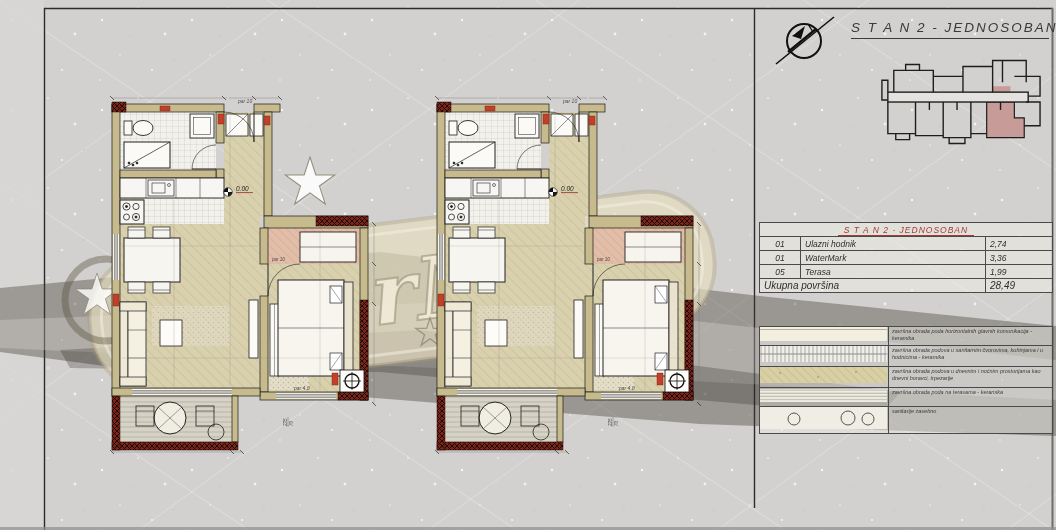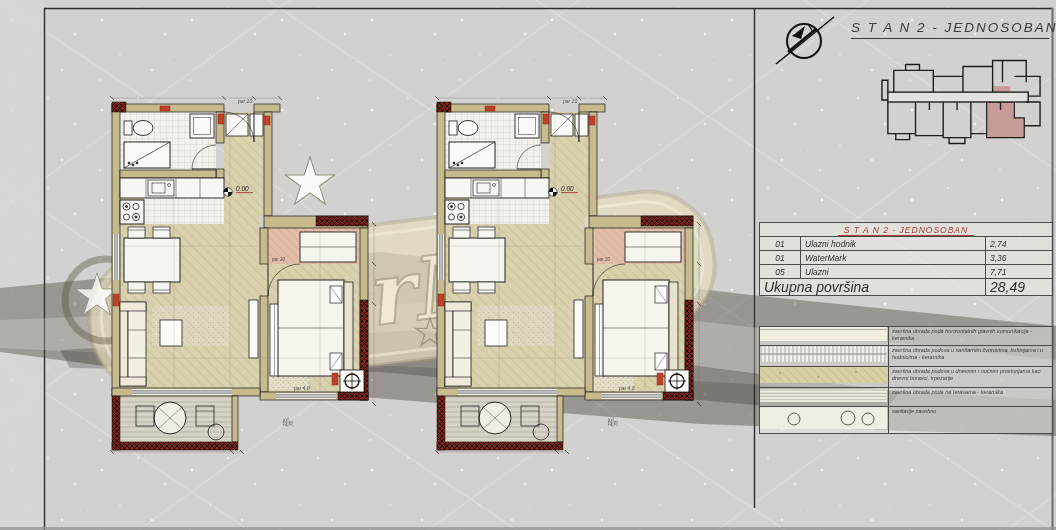--- a/index.html
+++ b/index.html
@@ -11,21 +11,21 @@
          font-style:italic;font-size:13.5px;letter-spacing:2px;color:#3a3a3a;
          border-bottom:1.2px solid #3a3a3a;padding-bottom:3px;white-space:nowrap;}
   table.areas{position:absolute;left:759px;top:222px;width:294px;
               border-collapse:collapse;font-style:italic;color:#2e2e2e;}
   table.areas td{border:1px solid #4a4a4a;font-size:8.5px;height:13px;
                  padding:0 4px;background:rgba(238,236,230,.55);}
   table.areas td.hdr{color:#a33c36;text-align:center;font-size:8.5px;letter-spacing:1px;}
   table.areas td.hdr span{border-bottom:1px solid #a33c36;padding:0 6px;}
   table.areas td.no{width:32px;text-align:center;}
   table.areas td.val{width:46px;text-align:left;padding-right:16px;}
-  table.areas td.total{font-size:14px;}
+  table.areas td.total{font-size:10px;}
   table.legend{position:absolute;left:759px;top:326px;width:294px;
                border-collapse:collapse;font-style:italic;color:#3c3c3c;}
   table.legend td{border:1px solid #4a4a4a;padding:0;background:rgba(238,236,230,.45);}
   table.legend td.sw{width:128px;}
   table.legend td.tx{font-size:5.5px;line-height:1.25;padding:1px 3px;vertical-align:top;}
   .kp{position:absolute;left:876px;top:56px;}
   .north{position:absolute;left:774px;top:12px;}
 </style>
 </head>
 <body>
@@ -360,22 +360,22 @@
       <td>Ulazni hodnik</td>
       <td class="val">2,74</td>
     </tr>
     <tr>
       <td class="no">01</td>
       <td>WaterMark</td>
       <td class="val">3,36</td>
     </tr>
     <tr>
       <td class="no">05</td>
-      <td>Ulazni</td>
-      <td class="val">7,71</td>
+      <td>Terasa</td>
+      <td class="val">1,99</td>
     </tr>
     <tr>
       <td class="total" colspan="2">Ukupna površina</td>
       <td class="val total">28,49</td>
     </tr>
   </tbody>
     </table>
 
   <table class="legend">
     <tbody>

